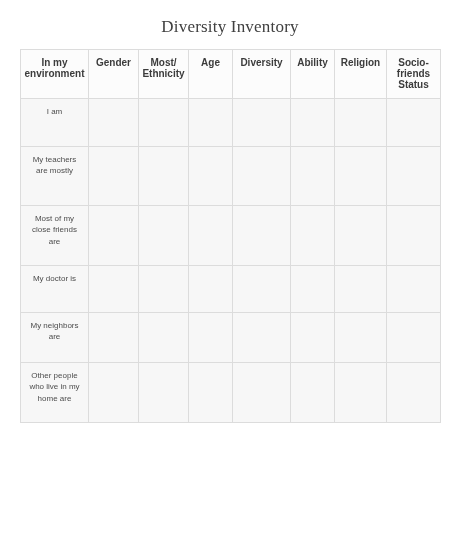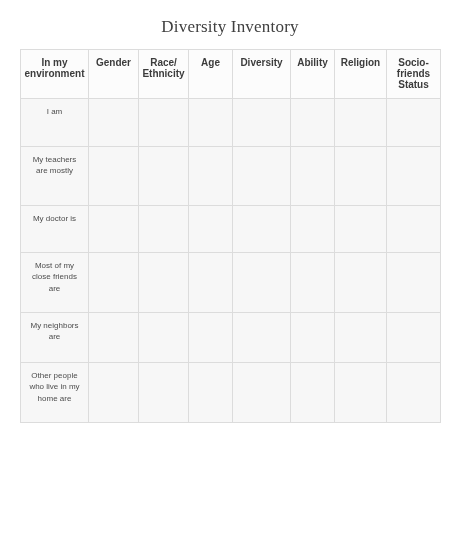--- a/index.html
+++ b/index.html
@@ -95,21 +95,21 @@
     <thead>
       <tr>
           <th>
             <span class="hdr-line">In my</span>
             <span class="hdr-line">environment</span>
           </th>
           <th>
             <span class="hdr-line">Gender</span>
           </th>
           <th>
-            <span class="hdr-line">Race/</span>
+            <span class="hdr-line">Most/</span>
             <span class="hdr-line">Ethnicity</span>
           </th>
           <th>
             <span class="hdr-line">Age</span>
           </th>
           <th>
             <span class="hdr-line">Diversity</span>
           </th>
           <th>
             <span class="hdr-line">Ability</span>
@@ -138,32 +138,32 @@
         <tr style="height: 59px; padding-left: 27px;">
           <th class="row-label">My teachers are mostly</th>
           <td class="answer-cell"></td>
           <td class="answer-cell"></td>
           <td class="answer-cell"></td>
           <td class="answer-cell"></td>
           <td class="answer-cell"></td>
           <td class="answer-cell"></td>
           <td class="answer-cell"></td>
         </tr>
-        <tr style="height: 47px;">
-          <th class="row-label">My doctor is</th>
+        <tr style="height: 60px;">
+          <th class="row-label">Most of my close friends are</th>
           <td class="answer-cell"></td>
           <td class="answer-cell"></td>
           <td class="answer-cell"></td>
           <td class="answer-cell"></td>
           <td class="answer-cell"></td>
           <td class="answer-cell"></td>
           <td class="answer-cell"></td>
         </tr>
-        <tr style="height: 60px;">
-          <th class="row-label">Most of my close friends are</th>
+        <tr style="height: 47px;">
+          <th class="row-label">My doctor is</th>
           <td class="answer-cell"></td>
           <td class="answer-cell"></td>
           <td class="answer-cell"></td>
           <td class="answer-cell"></td>
           <td class="answer-cell"></td>
           <td class="answer-cell"></td>
           <td class="answer-cell"></td>
         </tr>
         <tr style="height: 50px;">
           <th class="row-label">My neighbors are</th>

